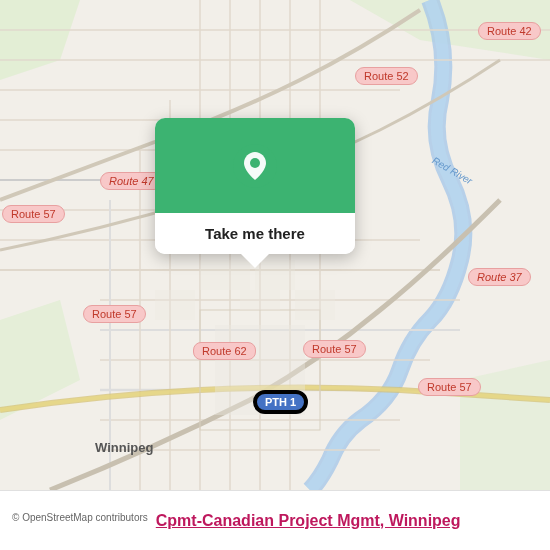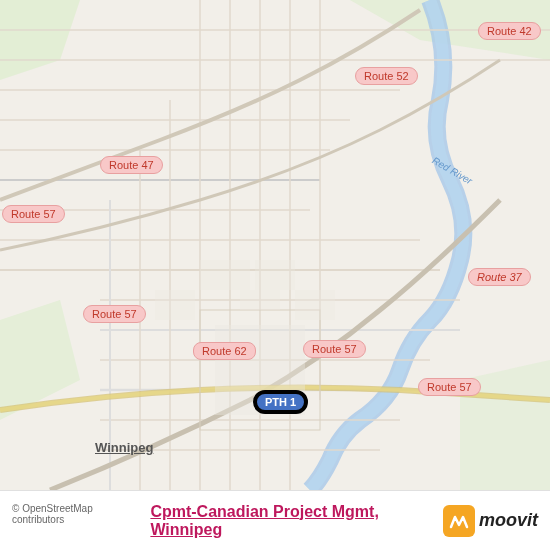--- a/index.html
+++ b/index.html
@@ -163,21 +163,20 @@
       font-weight: 600;
       border: 4px solid #000000;
     }
 
     
     .city-label {
       position: absolute;
       font-size: 13px;
       font-weight: 600;
       color: #555;
-      text-decoration: underline;
     }
 
     
     .river-label {
       position: absolute;
       font-size: 10px;
       color: #6699cc;
       transform: rotate(30deg);
       font-style: italic;
     }
@@ -237,42 +236,45 @@
 
     <rect x="155" y="290" width="40" height="30" fill="#ece8e0" opacity="0.3"></rect>
     <rect x="240" y="290" width="40" height="20" fill="#ece8e0" opacity="0.3"></rect>
     <rect x="200" y="260" width="50" height="30" fill="#ece8e0" opacity="0.3"></rect>
     <rect x="255" y="260" width="40" height="30" fill="#ece8e0" opacity="0.3"></rect>
     <rect x="295" y="290" width="40" height="30" fill="#ece8e0" opacity="0.3"></rect>
   </svg>
 
   <div class="route-badge" style="top:22px; left:478px;">Route 42</div>
   <div class="route-badge" style="top:67px; left:355px;">Route 52</div>
-  <div class="route-badge" style="top:156px; left:100px;">Route 47</div>
+  <div class="route-badge" style="top:172px; left:100px;font-style:italic;">Route 47</div>
   <div class="route-badge" style="top:205px; left:2px;">Route 57</div>
   <div class="route-badge" style="top:268px; left:468px;font-style:italic;">Route 37</div>
   <div class="route-badge" style="top:305px; left:83px;">Route 57</div>
   <div class="route-badge" style="top:342px; left:193px;border-radius:8px;">Route 62</div>
   <div class="route-badge" style="top:340px; left:303px;">Route 57</div>
   <div class="route-badge" style="top:378px; left:418px;">Route 57</div>
 
   <div class="pth-badge" style="top:390px; left:253px;">PTH 1</div>
 
   <div class="river-label" style="top:165px; left:430px;">Red River</div>
 
   <div class="city-label" style="top:440px; left:95px;">Winnipeg</div>
 
+  <div class="popup-card" style="top:118px; left:155px;">
+    <div class="popup-green-section">
+
+      <svg class="location-pin" viewBox="0 0 44 44" xmlns="http://www.w3.org/2000/svg">
+        <circle cx="22" cy="22" r="22" fill="#3cb371"></circle>
+        <path d="M22 8 C16 8 11 13 11 19 C11 27 22 36 22 36 C22 36 33 27 33 19 C33 13 28 8 22 8Z" fill="white" opacity="0.95"></path>
+        <circle cx="22" cy="19" r="5" fill="#3cb371"></circle>
+      </svg>
+    </div>
+    <button class="popup-button">Take me there</button>
+  </div>
 </div>
 
 <div class="bottom-bar">
   <div class="bottom-bar-left">
     <span class="osm-credit">© OpenStreetMap contributors</span>
     <span class="location-name">Cpmt-Canadian Project Mgmt, Winnipeg</span>
   </div>
-  <div class="moovit-logo">
-
-    <svg class="moovit-icon" viewBox="0 0 32 32" xmlns="http://www.w3.org/2000/svg">
-      <rect width="32" height="32" rx="6" fill="#f5a623"></rect>
-      <path d="M8 22 L12 12 L16 20 L20 12 L24 22" stroke="white" stroke-width="2.5" fill="none" stroke-linejoin="round" stroke-linecap="round"></path>
-    </svg>
-    <span class="moovit-text">moovit</span>
-  </div>
 </div>
 
 </body></html>

